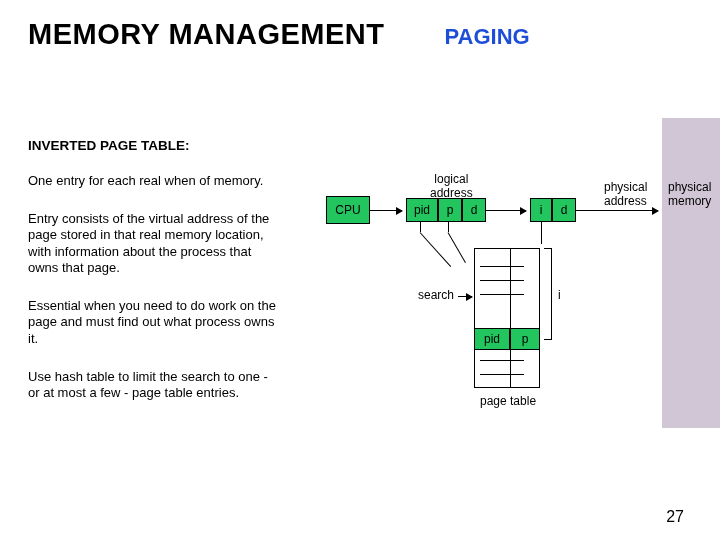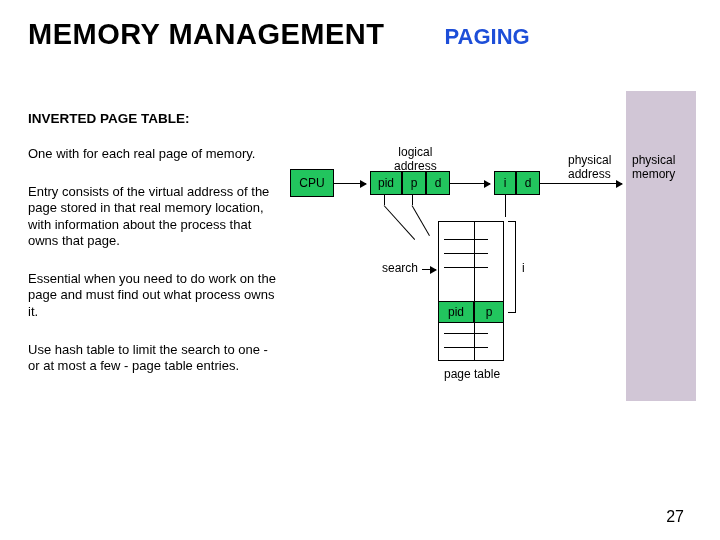--- a/index.html
+++ b/index.html
@@ -1,21 +1,21 @@
 <!DOCTYPE html>
 <html><head>
 <meta charset="utf-8">
 <style>
   * { box-sizing: border-box; margin: 0; padding: 0; }
   html, body { width: 720px; height: 540px; font-family: Arial, Helvetica, sans-serif; background: #fff; color: #000; }
   .slide { position: relative; width: 720px; height: 540px; padding: 18px 24px 18px 28px; }
   .header { display: flex; align-items: baseline; gap: 40px; }
   .title-main { font-size: 29px; font-weight: bold; letter-spacing: 0.5px; }
   .title-sub { font-size: 22px; font-weight: bold; color: #1d4ed8; margin-left: 20px; }
-  .body { display: flex; margin-top: 60px; }
+  .body { display: flex; margin-top: 87px; gap: 36px; }
   .text-col { width: 250px; font-size: 13px; line-height: 1.25; }
   .subtitle { font-weight: bold; margin-bottom: 18px; font-size: 13.5px; }
   .para { margin-bottom: 22px; }
   .diagram-col { position: relative; flex: 1; margin-left: 6px; height: 310px; }
   .page-num { position: absolute; bottom: 14px; right: 36px; font-size: 16px; }
 
   
   .dbox { position: absolute; border: 1px solid #000; background: #22c55e; font-size: 12px; display: flex; align-items: center; justify-content: center; }
   .dlabel { position: absolute; font-size: 12px; }
   .physmem { position: absolute; background: #d1c6d6; border: none; }
@@ -32,21 +32,21 @@
 
 <div class="slide">
   <div class="header">
     <div class="title-main">MEMORY MANAGEMENT</div>
     <div class="title-sub">PAGING</div>
   </div>
 
   <div class="body">
     <div class="text-col">
       <div class="subtitle">INVERTED PAGE TABLE:</div>
-      <div class="para">One with for each real page of memory.</div>
+      <div class="para">One entry for each real when of memory.</div>
       <div class="para">Entry consists of the virtual address of the page stored in that real memory location, with information about the process that owns that page.</div>
       <div class="para">Essential when you need to do work on the page and must find out what process owns it.</div>
       <div class="para">Use hash table to limit the search to one - or at most a few - page table entries.</div>
     </div>
 
     <div class="diagram-col">
 
       <div class="physmem" style="left:342px; top:-20px; width:70px; height:310px;"></div>
       <div class="dlabel" style="left:348px; top:42px; white-space:pre; text-align:left;">physical
 memory</div>

